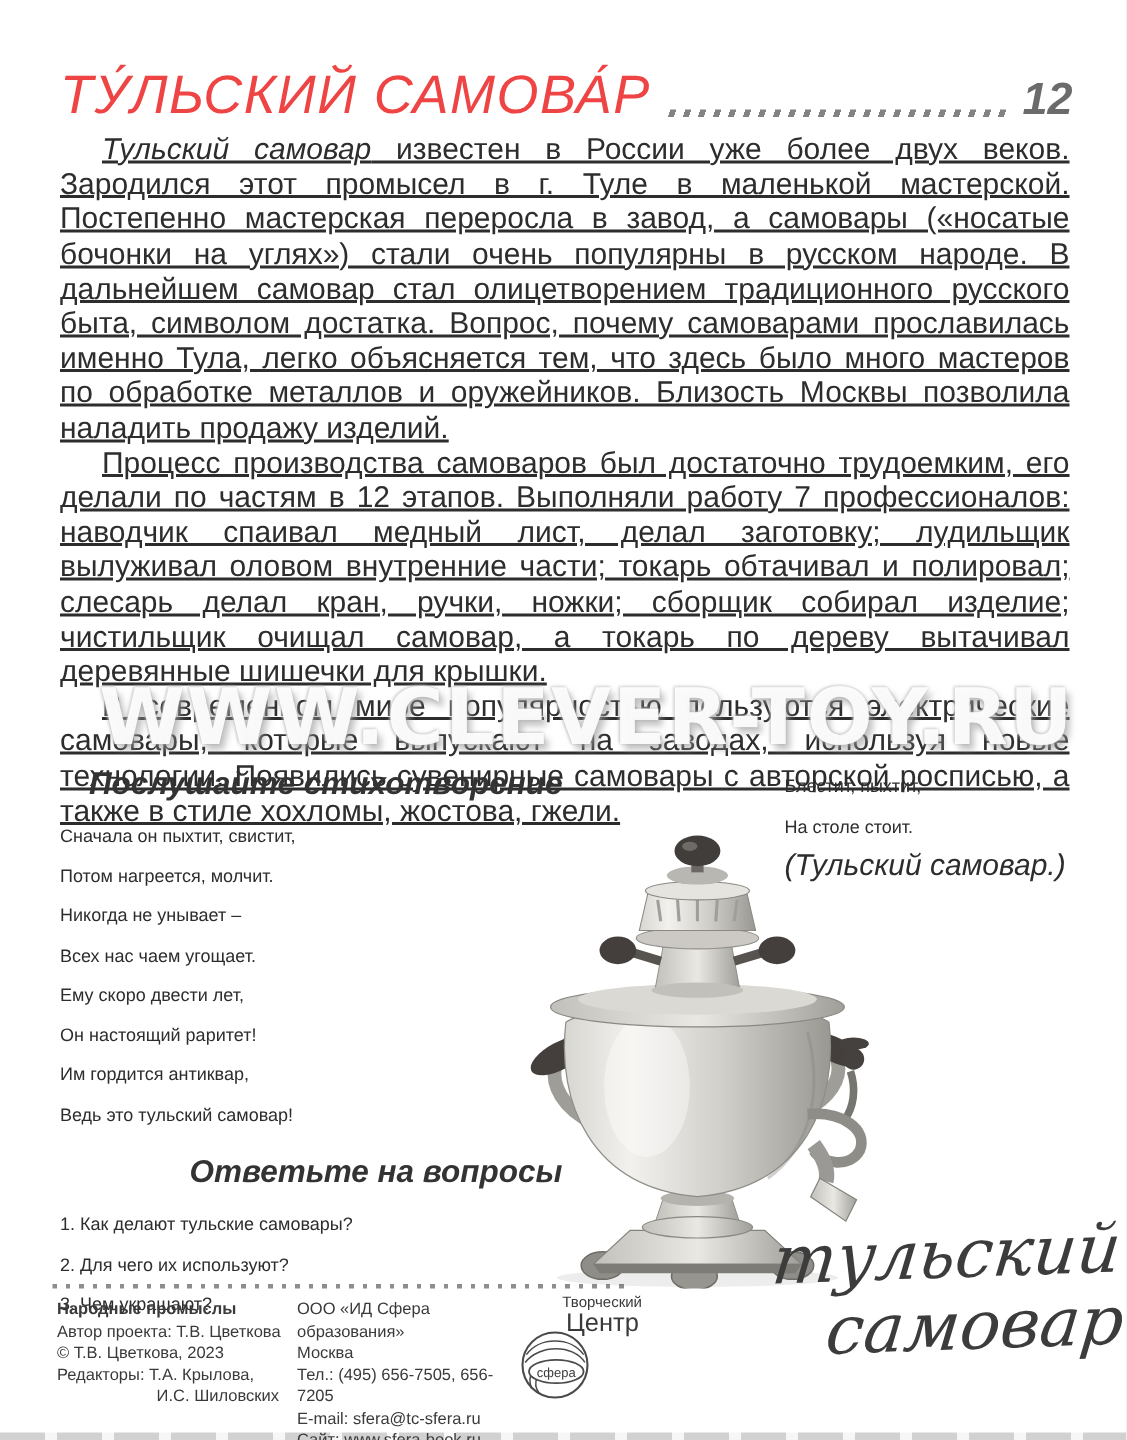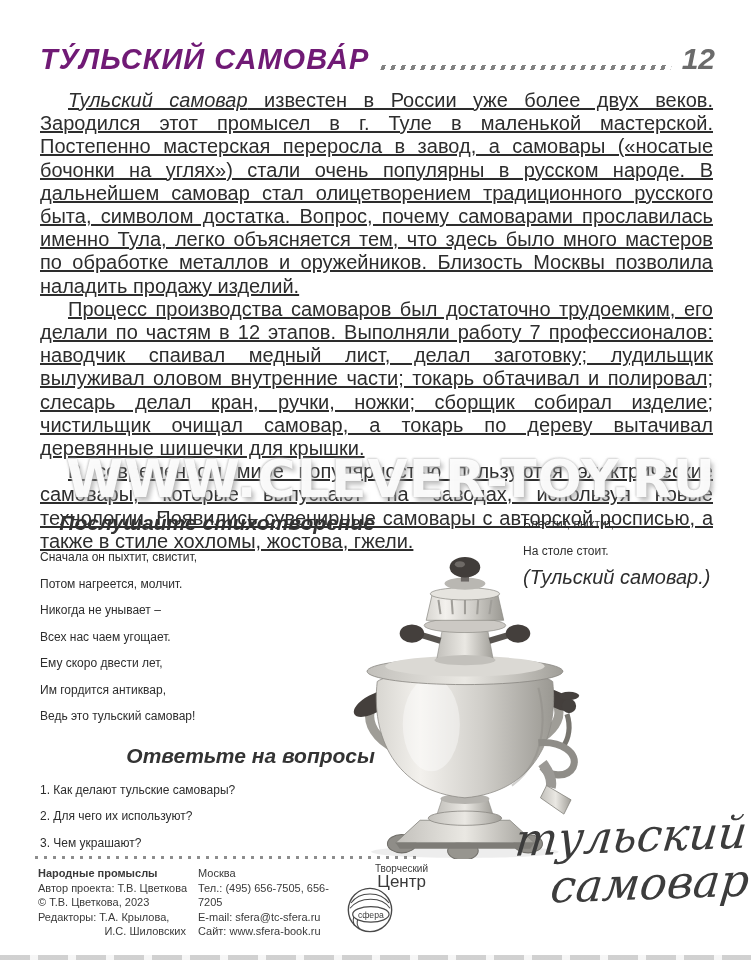--- a/index.html
+++ b/index.html
@@ -12,22 +12,22 @@
     font-family:"Liberation Sans", sans-serif;
     color:#2d2d2d;
   }
 
   
   .hdr{
     position:absolute;left:40px;right:36px;top:42px;
     display:flex;align-items:flex-end;
   }
   .hdr .title{
-    font-size:29px;font-weight:bold;font-style:italic;
-    letter-spacing:1px;color:#701a75;white-space:nowrap;
+    font-size:36px;font-weight:normal;font-style:italic;
+    letter-spacing:1px;color:#ef4444;white-space:nowrap;
   }
   .hdr .leader{
     flex:1;height:5px;margin:0 10px 6px 12px;
     background:repeating-linear-gradient(90deg,#828282 0 4px,transparent 4px 10px);
     transform:skewX(-18deg);
   }
   .hdr .pnum{
     font-size:30px;font-weight:bold;font-style:italic;color:#6b6b6b;
   }
 
@@ -118,20 +118,21 @@
 
   <div class="watermark">WWW.CLEVER-TOY.RU</div>
 
   <div class="col-left">
     <div class="sec-head">Послушайте стихотворение</div>
     <div class="poem-line">Сначала он пыхтит, свистит,</div>
     <div class="poem-line">Потом нагреется, молчит.</div>
     <div class="poem-line">Никогда не унывает –</div>
     <div class="poem-line">Всех нас чаем угощает.</div>
     <div class="poem-line">Ему скоро двести лет,</div>
+    <div class="poem-line">Он настоящий раритет!</div>
     <div class="poem-line">Им гордится антиквар,</div>
     <div class="poem-line">Ведь это тульский самовар!</div>
 
     <div class="questions">
       <div class="sec-head">Ответьте на вопросы</div>
       <div class="q-line">1. Как делают тульские самовары?</div>
       <div class="q-line">2. Для чего их используют?</div>
       <div class="q-line">3. Чем украшают?</div>
     </div>
   </div>
@@ -216,20 +217,21 @@
 
   <div class="foot foot-col1">
     <div class="foot-title">Народные промыслы</div>
     <div>Автор проекта: Т.В. Цветкова</div>
     <div>© Т.В. Цветкова, 2023</div>
     <div>Редакторы: Т.А. Крылова,</div>
     <div class="f-right">И.С. Шиловских</div>
   </div>
 
   <div class="foot foot-col2">
+    <div>ООО «ИД Сфера образования»</div>
     <div>Москва</div>
     <div>Тел.: (495) 656-7505, 656-7205</div>
     <div>E-mail: sfera@tc-sfera.ru</div>
     <div>Сайт: www.sfera-book.ru</div>
   </div>
 
   <div class="logo">
     <div class="lt1">Творческий</div>
     <div class="lt2">Центр</div>
     <svg width="52" height="52" viewBox="0 0 60 60" xmlns="http://www.w3.org/2000/svg">

